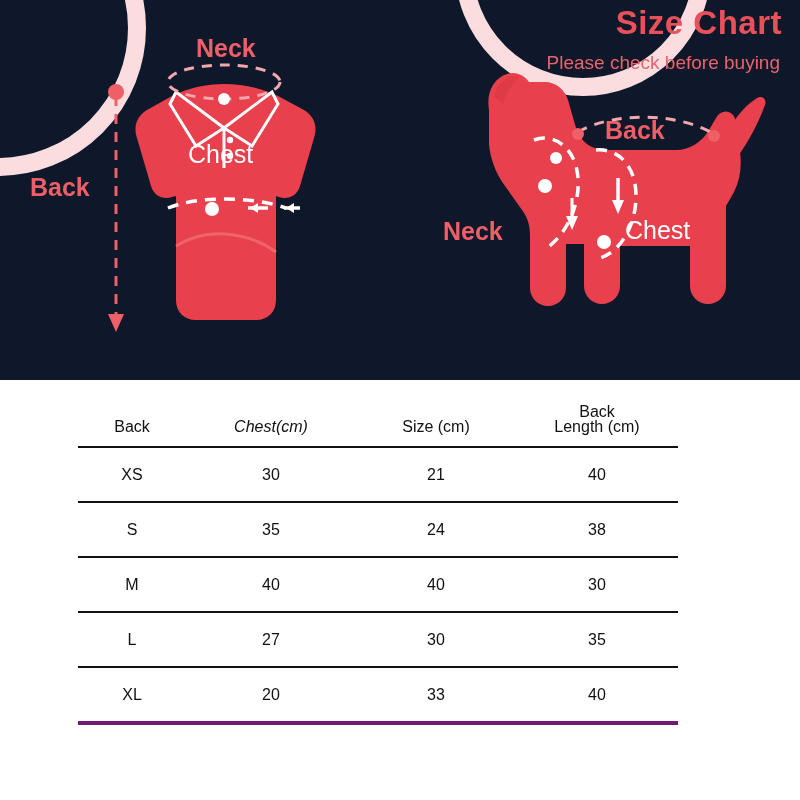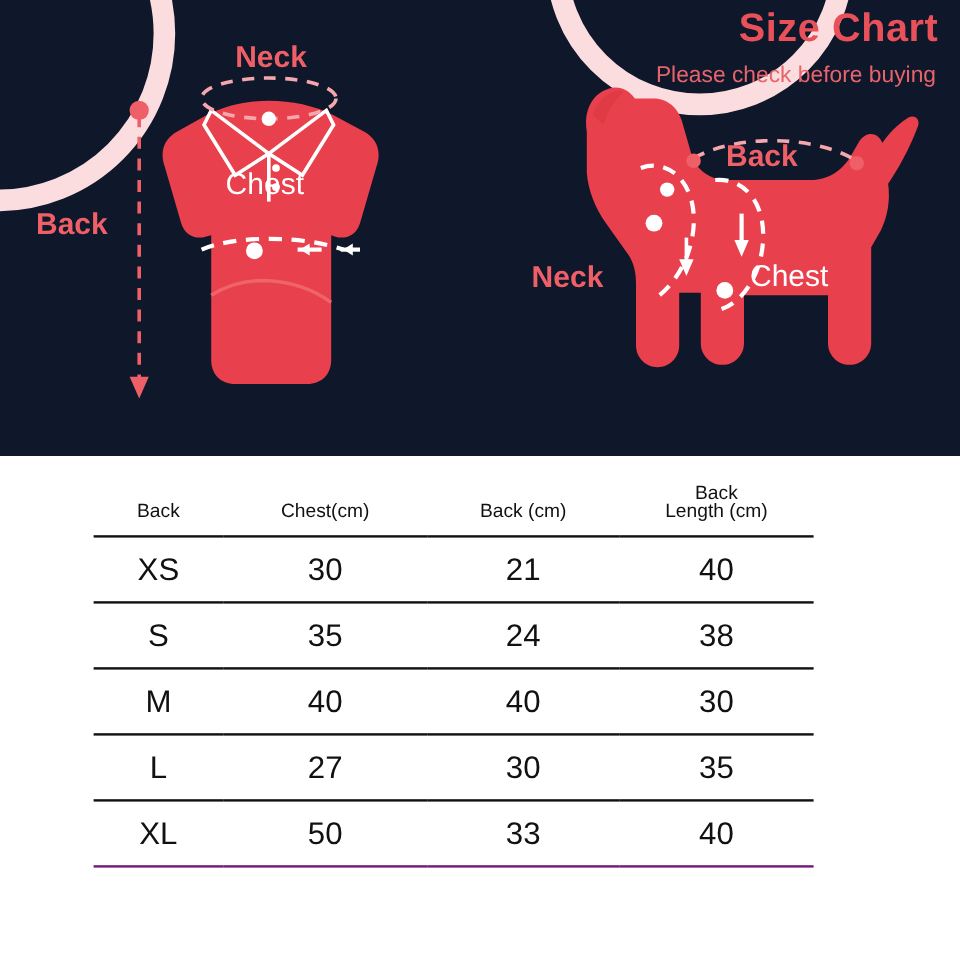--- a/index.html
+++ b/index.html
@@ -115,40 +115,40 @@
   }
   thead th {
     font-weight: normal;
     font-size: 16px;
     color: #111111;
     padding: 6px 0 10px 0;
     text-align: center;
     vertical-align: bottom;
   }
   thead th.th-size { width: 108px; }
-  thead th.th-chest { width: 170px; }
+  thead th.th-chest { width: 170px; font-style: italic; }
   thead th.th-neck { width: 160px; }
   thead th.th-back { width: 162px; }
 
   .th-back-inner {
     display: inline-block;
     line-height: 15px;
     text-align: center;
   }
   .th-back-inner .l1 { display: block; }
   .th-back-inner .l2 { display: block; }
 
   tbody td {
-    font-size: 26px;
+    font-size: 16px;
     color: #111111;
     text-align: center;
     height: 51px;
     border-top: 2px solid #111111;
   }
-  tbody tr:last-child td { border-bottom: 2px solid #701a75; margin-top: 48px; }
+  tbody tr:last-child td { border-bottom: 4px solid #701a75; margin-top: 48px; }
   thead tr th { border-bottom: 2px solid #111111; }
 </style>
 </head>
 <body>
 
 <div id="page">
 
   <div id="illustration">
 
     <div class="pale-arc" id="arc-left"></div>
@@ -275,21 +275,21 @@
     <div class="label" id="lbl-neck-dog">Neck</div>
     <div class="label-white" id="lbl-chest-dog">Chest</div>
   </div>
 
   <div id="table-wrap">
     <table>
       <thead>
         <tr>
           <th class="th-size">Back</th>
           <th class="th-chest">Chest(cm)</th>
-          <th class="th-neck">Back (cm)</th>
+          <th class="th-neck">Size (cm)</th>
           <th class="th-back">
             <span class="th-back-inner">
               <span class="l1">Back</span>
               <span class="l2">Length (cm)</span>
             </span>
           </th>
         </tr>
       </thead>
       <tbody>
         <tr>
@@ -311,21 +311,21 @@
           <td>30</td>
         </tr>
         <tr>
           <td>L</td>
           <td>27</td>
           <td>30</td>
           <td>35</td>
         </tr>
         <tr>
           <td>XL</td>
-          <td>50</td>
+          <td>20</td>
           <td>33</td>
           <td>40</td>
         </tr>
       </tbody>
     </table>
   </div>
 
 </div>
 
 </body></html>

